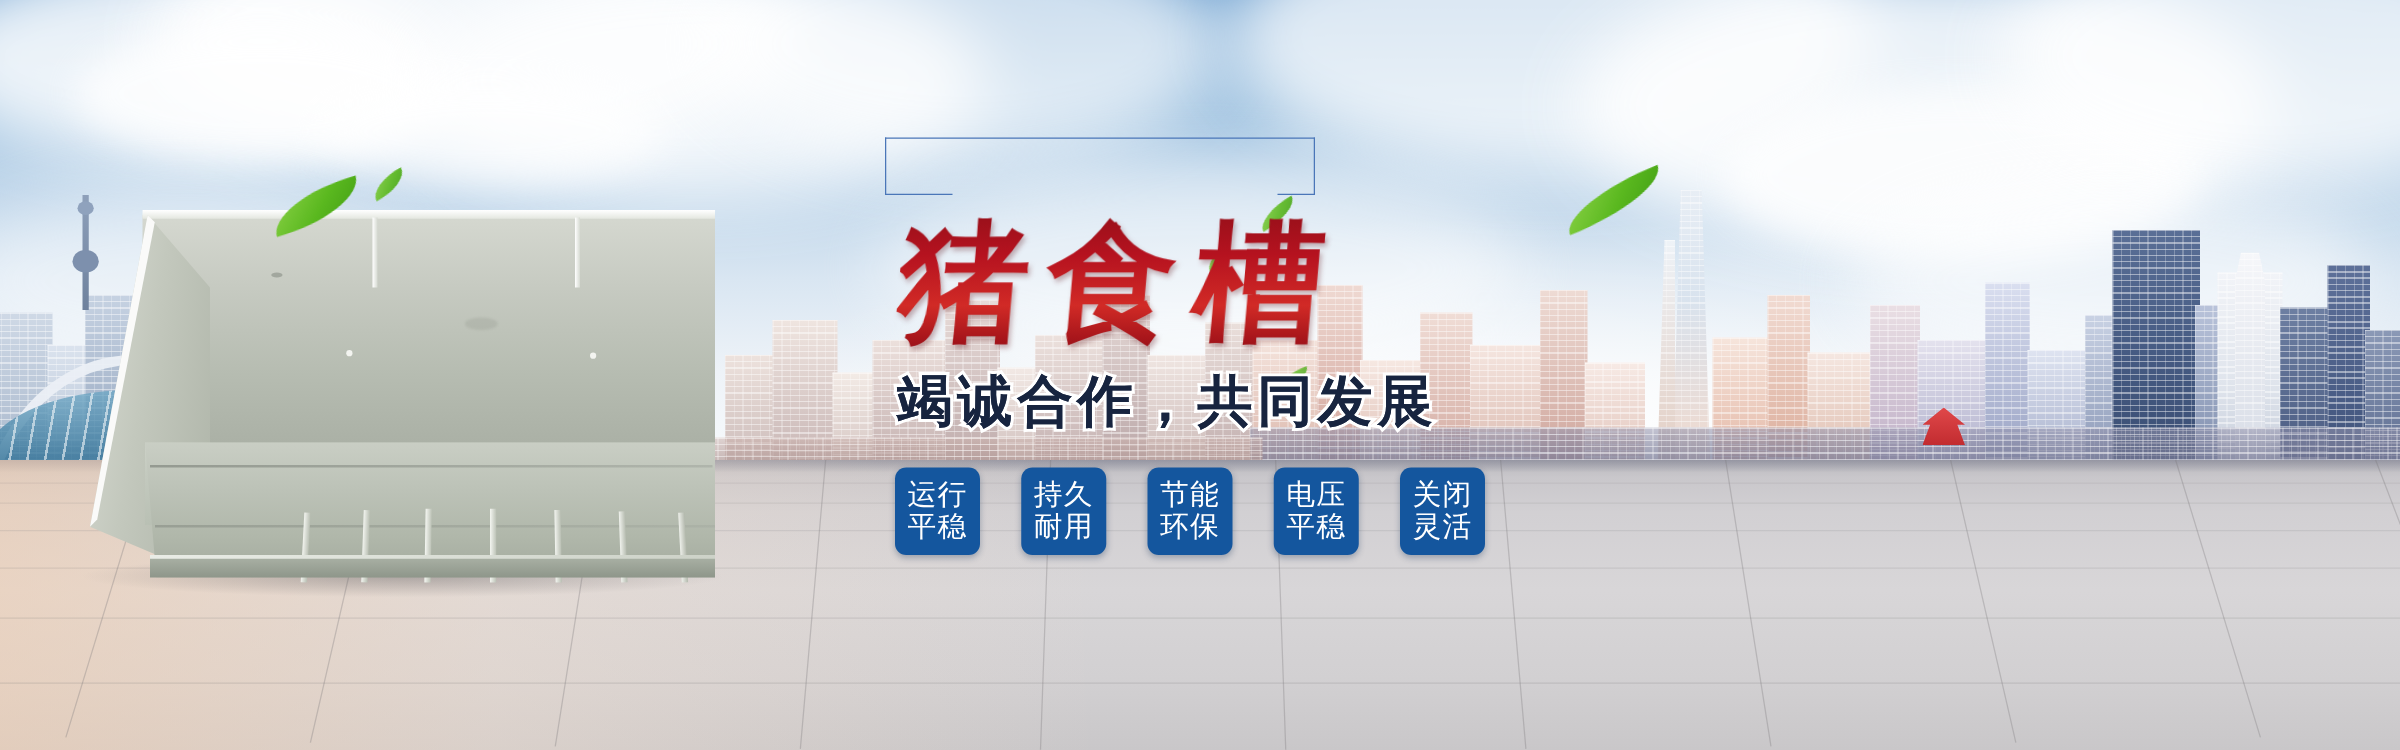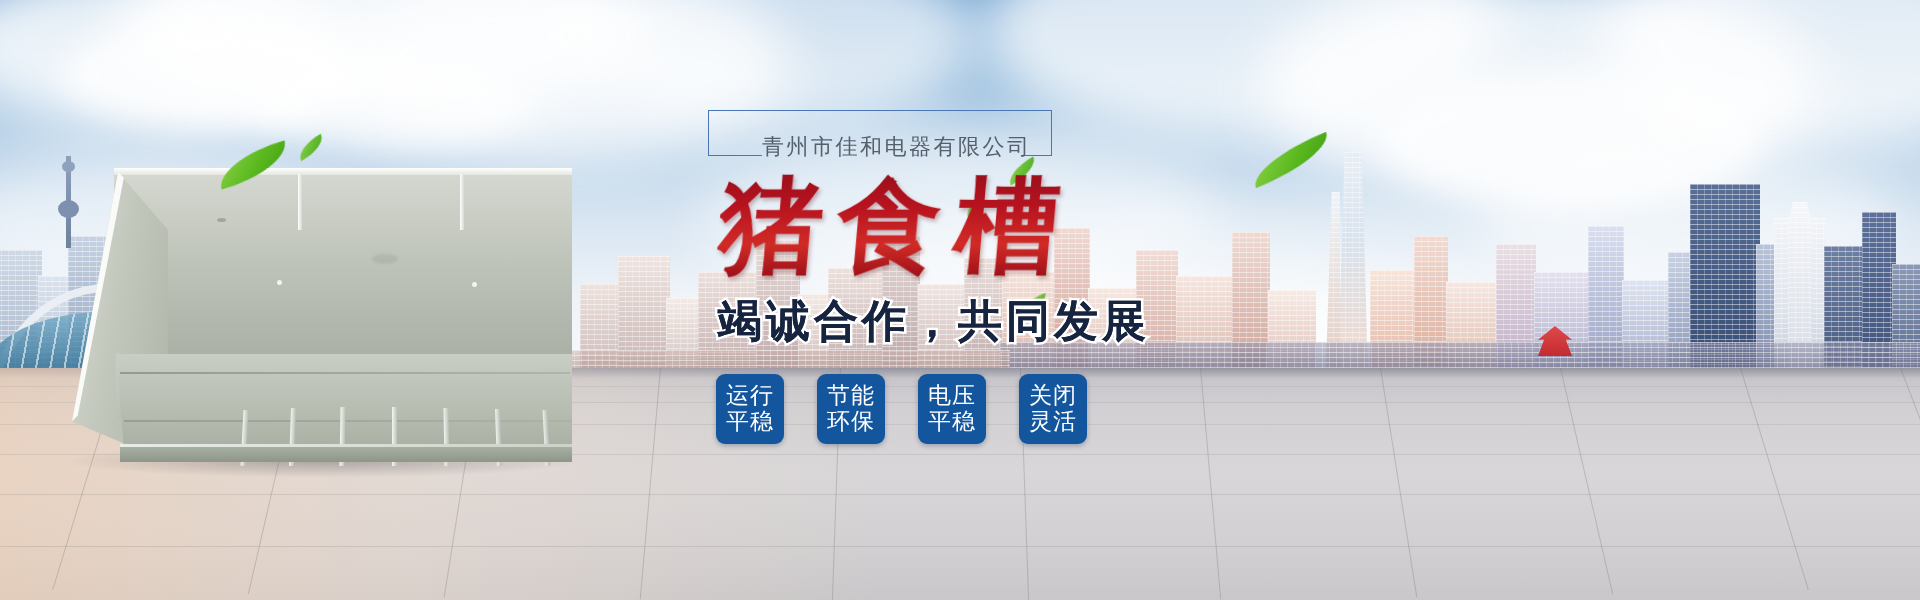--- a/index.html
+++ b/index.html
@@ -261,33 +261,36 @@
     <div class="leaf" style="left:1022px; top:297px; width:26px; height:11px; transform:rotate(-20deg); opacity:.8;"></div>
   </div>
 
   <div class="textblock">
 
     <div style="position:absolute; left:8px; top:14px; width:344px; height:46px;
       border:1px solid #4a76b8; border-bottom:none;"></div>
     <div style="position:absolute; left:8px; top:59px; width:54px; height:1px; background:#4a76b8;"></div>
     <div style="position:absolute; left:322px; top:59px; width:30px; height:1px; background:#4a76b8;"></div>
 
-    <div class="co-name" style="left:62px; top:36px; font-size:22px;">青州市佳和电器有限公司</div>
 
     <div class="title">猪食槽</div>
 
     <div class="subtitle">竭诚合作，共同发展</div>
     <div class="subtitle-top">竭诚合作，共同发展</div>
 
     <div class="badges">
       <div class="badge">
         <span>运行</span>
         <span>平稳</span>
       </div>
       <div class="badge">
+        <span>持久</span>
+        <span>耐用</span>
+      </div>
+      <div class="badge">
         <span>节能</span>
         <span>环保</span>
       </div>
       <div class="badge">
         <span>电压</span>
         <span>平稳</span>
       </div>
       <div class="badge">
         <span>关闭</span>
         <span>灵活</span>

